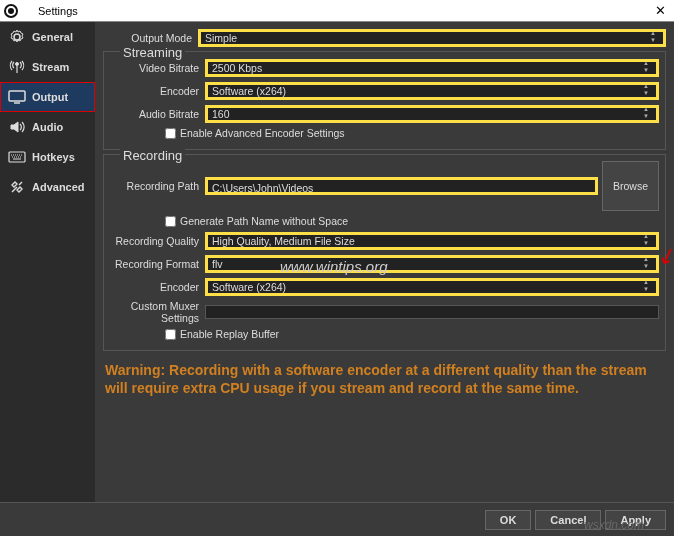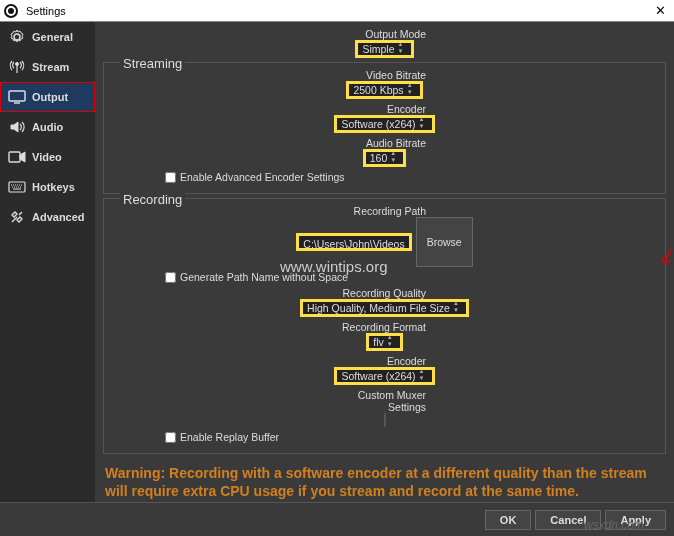--- a/index.html
+++ b/index.html
@@ -1,45 +1,45 @@
 <!DOCTYPE html>
 <html><head>
 <meta charset="utf-8">
 <style>
 * { margin: 0; padding: 0; box-sizing: border-box; font-family: "Segoe UI", Tahoma, sans-serif; }
 body { background: #1e1e1e; width: 674px; height: 536px; overflow: hidden; position: relative; }
 .titlebar { background: #fff; height: 22px; display: flex; align-items: center; padding: 0 4px; font-size: 11px; color: #000; justify-content: space-between; border-bottom: 1px solid #888; }
-.titlebar .title { display: flex; align-items: center; gap: 8px; }
+.titlebar .title { display: flex; align-items: center; gap: 20px; }
 .titlebar .close { font-size: 13px; cursor: pointer; padding: 0 4px; }
 .obs-icon { width: 14px; height: 14px; border-radius: 50%; background: #111; position: relative; }
 .obs-icon::after { content: ''; position: absolute; width: 6px; height: 6px; border: 2px solid #fff; border-radius: 50%; top: 2px; left: 2px; }
 .main { display: flex; height: 480px; background: #2b2b2b; }
 .sidebar { width: 95px; background: #2b2b2b; }
 .sidebar-item { display: flex; align-items: center; gap: 6px; padding: 7px 8px; color: #ddd; font-size: 11px; cursor: pointer; font-weight: bold; }
 .sidebar-item .ico { width: 18px; height: 16px; display: flex; align-items: center; justify-content: center; }
 .sidebar-item.active { background: #1e3a5f; outline: 1px solid #d00; outline-offset: -1px; }
 .sidebar-item svg { fill: #ddd; stroke: #ddd; }
 .content { flex: 1; background: #3a3a3a; padding: 6px 8px; position: relative; overflow: hidden; }
-.row { display: flex; align-items: center; margin-bottom: 4px; min-height: 19px; flex-direction: column; }
+.row { display: flex; align-items: center; margin-bottom: 4px; min-height: 19px; }
 .label { width: 95px; text-align: right; color: #ddd; font-size: 10.5px; padding-right: 6px; }
 .field { flex: 1; display: flex; align-items: center; }
 .combo, .input { flex: 1; background: #222; border: 3px solid #fde047; color: #ddd; font-size: 10.5px; padding: 2px 4px; height: 18px; position: relative; }
 .combo { display: flex; justify-content: space-between; align-items: center; }
 .spinner { width: 12px; display: flex; flex-direction: column; height: 16px; }
 .spinner span { font-size: 6px; line-height: 7px; color: #aaa; text-align: center; }
 .fieldset { border: 1px solid #555; margin: 4px 0; padding: 6px 6px 6px 6px; position: relative; }
 .fieldset-title { position: absolute; top: -7px; left: 16px; background: #3a3a3a; padding: 0 3px; color: #ddd; font-size: 13px; text-align: center; }
 .checkbox-row { display: flex; align-items: center; margin-left: 55px; font-size: 10.5px; color: #ddd; gap: 4px; margin-bottom: 4px; }
 .checkbox-row input { width: 11px; height: 11px; }
 .browse-btn { background: #444; border: 1px solid #666; color: #ddd; font-size: 10.5px; padding: 18px 10px; margin-left: 4px; cursor: pointer; }
 .warning { color: #d08020; font-size: 14px; font-weight: bold; padding: 6px 2px; line-height: 1.3; }
 .bottom-bar { position: absolute; bottom: 0; left: 0; right: 0; height: 34px; background: #3a3a3a; border-top: 1px solid #555; display: flex; justify-content: flex-end; align-items: center; padding-right: 8px; gap: 4px; }
 .bottom-bar button { background: #444; border: 1px solid #666; color: #ddd; font-size: 11px; padding: 3px 14px; cursor: pointer; font-weight: bold; }
 .slider-track { flex: 1; height: 14px; background: #222; border: 1px solid #555; position: relative; }
-.watermark1 { position: absolute; top: 258px; left: 280px; color: #ccc; font-size: 15px; pointer-events: none; z-index: 10; }
+.watermark1 { position: absolute; top: 258px; left: 280px; color: #ccc; font-size: 15px; font-style: italic; pointer-events: none; z-index: 10; }
 .watermark2 { position: absolute; bottom: 4px; right: 30px; color: #666; font-size: 12px; font-style: italic; pointer-events: none; z-index: 10; }
 .arrow-callout { position: absolute; top: 243px; right: -2px; color: #d00; font-size: 22px; pointer-events: none; z-index: 10; transform: rotate(-20deg); }
 </style>
 </head>
 <body>
 
 <div class="titlebar">
   <div class="title">
     <span class="obs-icon"></span>
     <span>Settings</span>
@@ -77,29 +77,20 @@
       <span>Output</span>
     </div>
     <div class="sidebar-item">
       <span class="ico">
           <svg width="16" height="16" viewBox="0 0 16 16">
             <path d="M2 6v4h3l4 3V3L5 6z" fill="#ddd"></path>
             <path d="M11 5a4 4 0 010 6M13 3a7 7 0 010 10" fill="none" stroke="#ddd" stroke-width="1.2"></path>
           </svg>
         </span>
       <span>Audio</span>
-    </div>
-    <div class="sidebar-item">
-      <span class="ico">
-          <svg width="18" height="14" viewBox="0 0 18 14">
-            <rect x="1" y="2" width="11" height="10" rx="1" fill="none" stroke="#ddd" stroke-width="1.4"></rect>
-            <path d="M12 5l5-3v10l-5-3z" fill="#ddd"></path>
-          </svg>
-        </span>
-      <span>Video</span>
     </div>
     <div class="sidebar-item">
       <span class="ico">
           <svg width="18" height="12" viewBox="0 0 18 12">
             <rect x="1" y="1" width="16" height="10" rx="1" fill="none" stroke="#ddd" stroke-width="1.2"></rect>
             <path d="M3 4h1M5 4h1M7 4h1M9 4h1M11 4h1M13 4h1M4 6h1M6 6h1M8 6h1M10 6h1M12 6h1M5 8h8" stroke="#ddd" stroke-width="1"></path>
           </svg>
         </span>
       <span>Hotkeys</span>
     </div>

